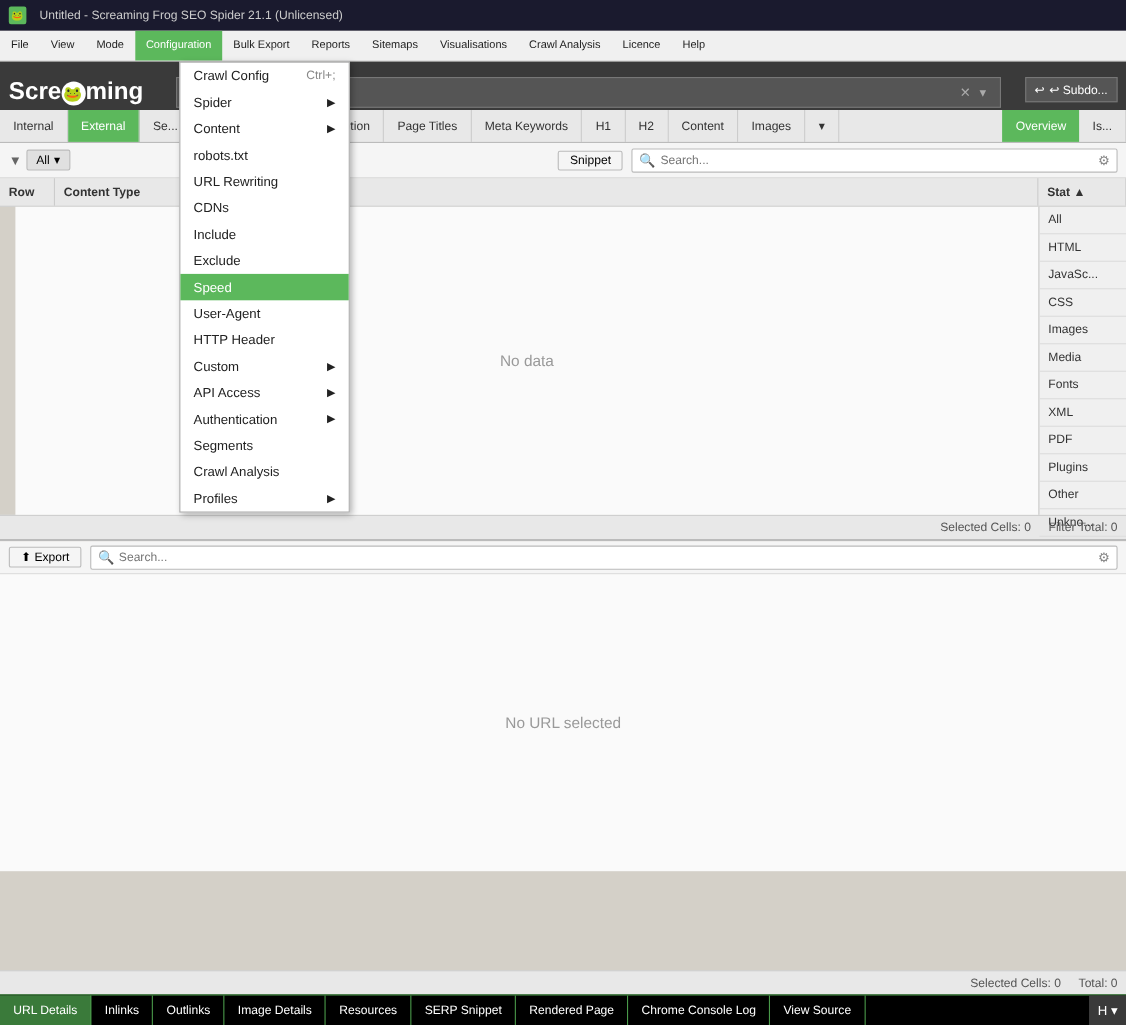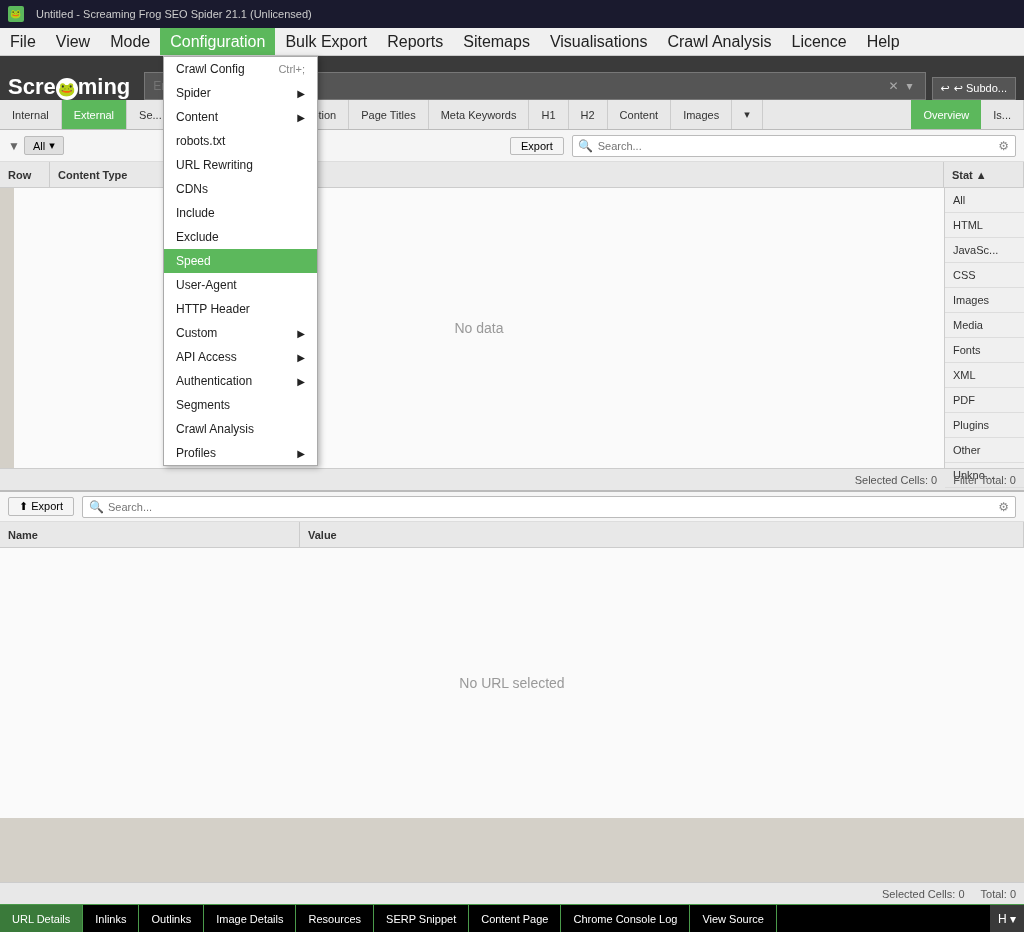--- a/index.html
+++ b/index.html
@@ -4,25 +4,25 @@
   <style>
     * { margin: 0; padding: 0; box-sizing: border-box; }
     body { font-family: 'Segoe UI', Arial, sans-serif; font-size: 12px; background: #d4d0c8; width: 1024px; height: 932px; overflow: hidden; }
 
     
     .title-bar { background: #1a1a2e; color: #ccc; height: 28px; display: flex; align-items: center; padding: 0 8px; font-size: 11px; }
     .title-bar .app-icon { width: 16px; height: 16px; margin-right: 6px; }
 
     
     .menu-bar { background: #f0f0f0; height: 28px; display: flex; align-items: stretch; border-bottom: 1px solid #ccc; }
-    .menu-item { padding: 0 10px; display: flex; align-items: center; cursor: pointer; font-size: 16px; color: #222; position: relative; }
+    .menu-item { padding: 0 10px; display: flex; align-items: center; cursor: pointer; font-size: 10px; color: #222; position: relative; }
     .menu-item.active { background: #5cb85c; color: white; }
 
     
-    .toolbar { background: #3a3a3a; height: 44px; display: flex; align-items: flex-end; padding: 0 8px; gap: 6px; }
+    .toolbar { background: #3a3a3a; height: 44px; display: flex; align-items: flex-start; padding: 14px 8px; gap: 22px; }
     .logo-area { display: flex; align-items: center; gap: 4px; }
     .url-bar { flex: 1; height: 28px; background: #555; border: 1px solid #777; color: #aaa; padding: 0 8px; font-size: 12px; display: flex; align-items: center; }
     .url-bar-input { background: transparent; border: none; color: #aaa; font-size: 12px; flex: 1; outline: none; }
     .url-close-btn { color: #aaa; cursor: pointer; padding: 2px 4px; }
     .url-dropdown-btn { color: #aaa; cursor: pointer; padding: 2px 4px; }
     .subdomain-btn { background: #555; color: white; border: 1px solid #777; padding: 4px 8px; font-size: 11px; display: flex; align-items: center; gap: 4px; cursor: pointer; }
 
     
     .tab-bar { background: #e8e8e8; height: 30px; display: flex; align-items: stretch; border-bottom: 1px solid #bbb; }
     .tab-btn { padding: 0 12px; display: flex; align-items: center; cursor: pointer; font-size: 11px; border-right: 1px solid #ccc; color: #333; white-space: nowrap; }
@@ -137,21 +137,21 @@
 
   <div class="filter-bar">
     <div style="display:flex;align-items:center;gap:4px;">
       <span style="color:#666;">▼</span>
       <div class="filter-all">
         <span>All</span>
         <span>▾</span>
       </div>
     </div>
     <div class="tab-separator"></div>
-    <div class="export-btn">Export</div>
+    <div class="export-btn">Snippet</div>
     <div class="search-box">
       <span style="color:#aaa;">🔍</span>
       <input type="text" style="border: none; outline: none; font-size: 11px; flex: 1 1 0%; background: transparent;" placeholder="Search...">
       <span class="filter-icon">⚙</span>
     </div>
   </div>
 
   <div class="col-headers">
     <div class="col-header" style="width:50px;">Row</div>
     <div class="col-header" style="width:200px;">Content Type</div>
@@ -190,41 +190,37 @@
 
     <div class="bottom-filter-bar">
       <div class="export-btn">⬆ Export</div>
       <div class="search-box" style="flex:1;">
         <span style="color:#aaa;">🔍</span>
         <input type="text" style="border: none; outline: none; font-size: 11px; flex: 1 1 0%; background: transparent;" placeholder="Search...">
         <span class="filter-icon">⚙</span>
       </div>
     </div>
 
-    <div class="bottom-col-headers">
-      <div class="col-header" style="width:300px;">Name</div>
-      <div class="col-header" style="flex:1;">Value</div>
-    </div>
 
     <div class="bottom-data-area" style="height:270px;">No URL selected</div>
   </div>
 
   <div class="status-bar" style="position:absolute;bottom:28px;width:100%;background:#e8e8e8;border-top:1px solid #ccc;">
     <span>Selected Cells: 0</span>
     <span>Total: 0</span>
   </div>
 
   <div class="footer-tab-bar">
     <div class="footer-tab" style="background:#3a7a3a;">URL Details</div>
     <div class="footer-tab">Inlinks</div>
     <div class="footer-tab">Outlinks</div>
     <div class="footer-tab">Image Details</div>
     <div class="footer-tab">Resources</div>
     <div class="footer-tab">SERP Snippet</div>
-    <div class="footer-tab">Content Page</div>
+    <div class="footer-tab">Rendered Page</div>
     <div class="footer-tab">Chrome Console Log</div>
     <div class="footer-tab">View Source</div>
     <div class="footer-tab-end">H ▾</div>
   </div>
 
   <div class="dropdown-overlay">
     <div class="dropdown-menu">
       <div class="dropdown-item">
         <span>Crawl Config</span>
         <span class="dropdown-shortcut">Ctrl+;</span>

